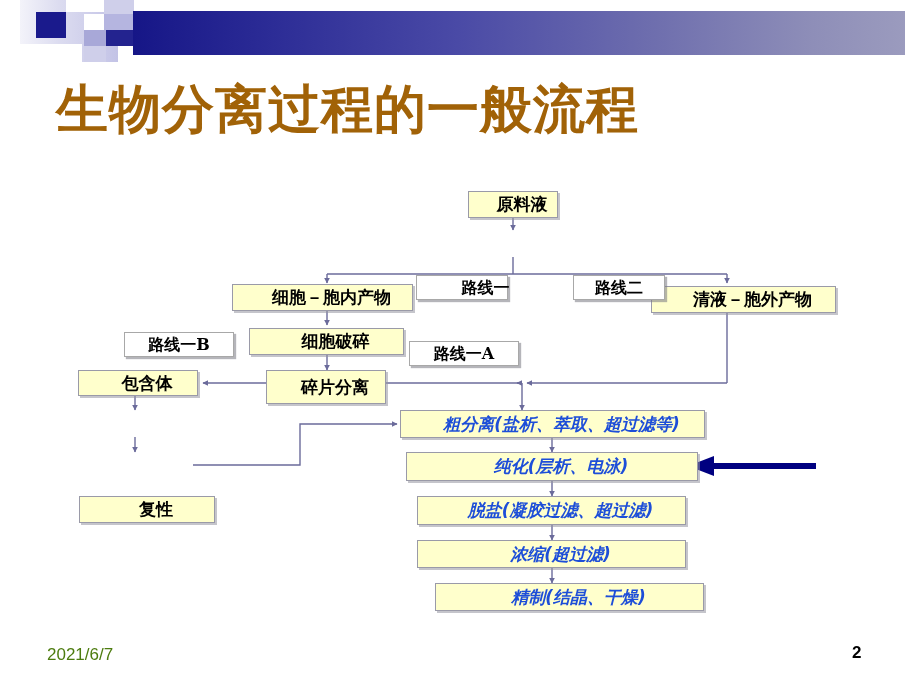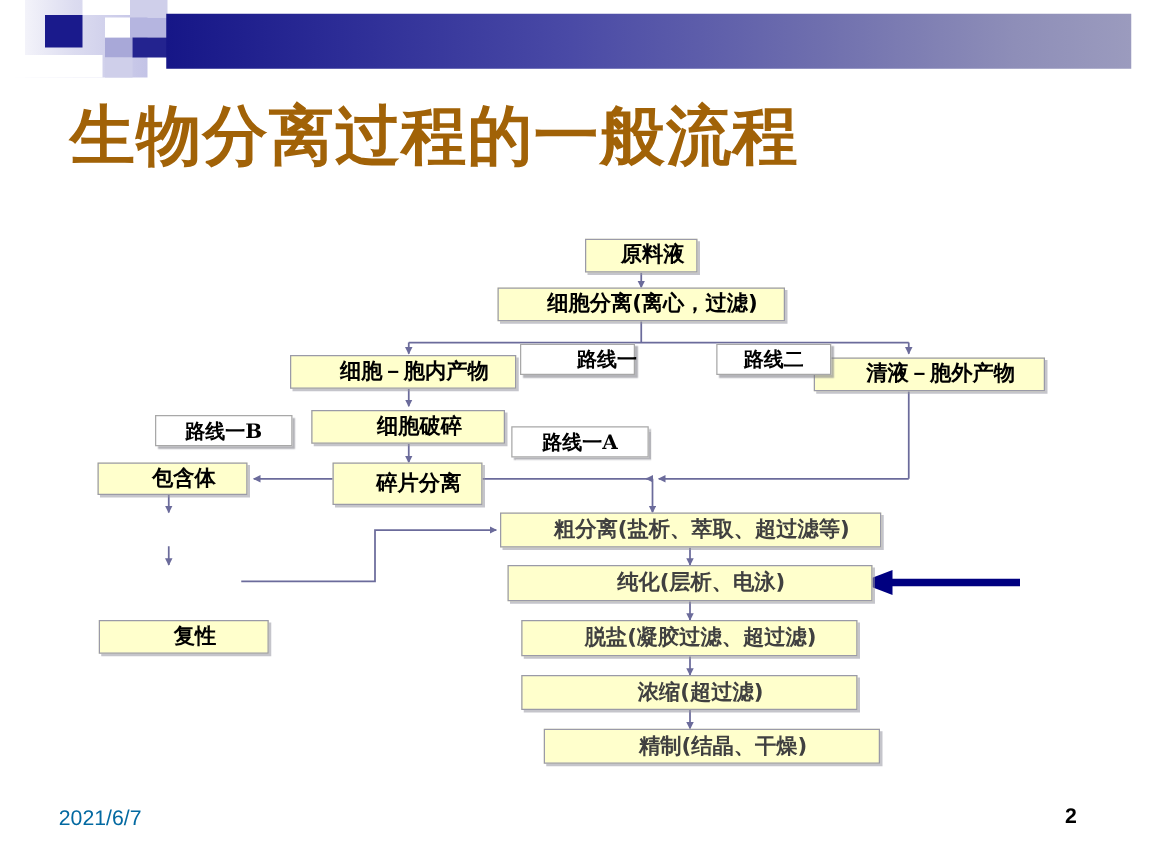--- a/index.html
+++ b/index.html
@@ -35,39 +35,39 @@
   .box {
     position: absolute;
     background: #FFFFCC;
     border: 1px solid #9a9aa8;
     box-shadow: 2px 2px 0 rgba(150,150,160,0.55);
     display: flex; align-items: center; justify-content: center;
     font-family: "DejaVu Sans", sans-serif;
     font-size: 17px; font-weight: 700; color: #000000;
     white-space: nowrap; line-height: 1; padding-left: 18px;
   }
-  .box.red { color: #404040; }
+  .box.red { color: #1d4ed8; font-style: italic; }
   .label {
     position: absolute;
     background: #FFFFFF;
     border: 1px solid #a8a8a8;
     box-shadow: 2px 2px 1px rgba(120,120,130,0.55);
     display: flex; align-items: center; justify-content: center;
     font-family: "DejaVu Serif", serif;
     font-size: 16px; font-weight: 700; color: #000000;
     white-space: nowrap; line-height: 1;
   }
 
   
   svg.wires { position:absolute; left:0; top:0; width:920px; height:690px; pointer-events:none; }
 
   
   .date {
     position: absolute; left: 47px; top: 645px;
-    font-size: 17px; color: #0369a1;
+    font-size: 17px; color: #4d7c0f;
     font-family: "Liberation Sans", sans-serif;
   }
   .pageno {
     position: absolute; left: 852px; top: 643px;
     font-size: 17px; font-weight: 700; color: #000000;
     font-family: "Liberation Sans", sans-serif;
   }
 </style>
 </head>
 <body>
@@ -142,21 +142,20 @@
       <path d="M552,568 L552,583" marker-end="url(#ah)"></path>
     </g>
 
     <g>
       <path d="M816,466 L710,466" stroke="#000080" stroke-width="6" fill="none"></path>
       <path d="M688,466 L714,456 L714,476 z" fill="#000080"></path>
     </g>
   </svg>
 
   <div class="box" style="left:468px; top:191px; width:90px;  height:27px;">原料液</div>
-  <div class="box" style="left:398px; top:230px; width:230px; height:27px;">细胞分离(离心，过滤)</div>
   <div class="box" style="left:232px; top:284px; width:181px; height:27px;">细胞－胞内产物</div>
   <div class="box" style="left:651px; top:286px; width:185px; height:27px;">清液－胞外产物</div>
   <div class="box" style="left:249px; top:328px; width:155px; height:27px;">细胞破碎</div>
   <div class="box" style="left:78px;  top:370px; width:120px; height:26px;">包含体</div>
   <div class="box" style="left:266px; top:370px; width:120px; height:34px;">碎片分离</div>
   <div class="box" style="left:79px;  top:452px; width:136px; height:27px;margin-top:44px;">复性</div>
   <div class="box red" style="left:400px; top:410px; width:305px; height:28px;">粗分离(盐析、萃取、超过滤等)</div>
   <div class="box red" style="left:406px; top:452px; width:292px; height:29px;">纯化(层析、电泳)</div>
   <div class="box red" style="left:417px; top:496px; width:269px; height:29px;">脱盐(凝胶过滤、超过滤)</div>
   <div class="box red" style="left:417px; top:540px; width:269px; height:28px;">浓缩(超过滤)</div>

